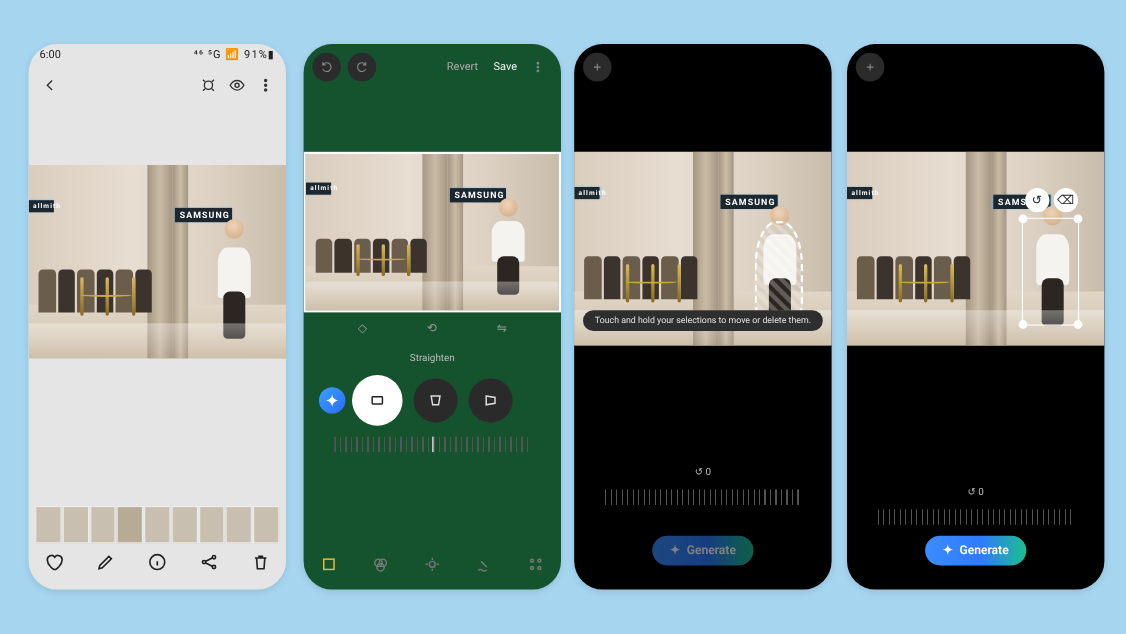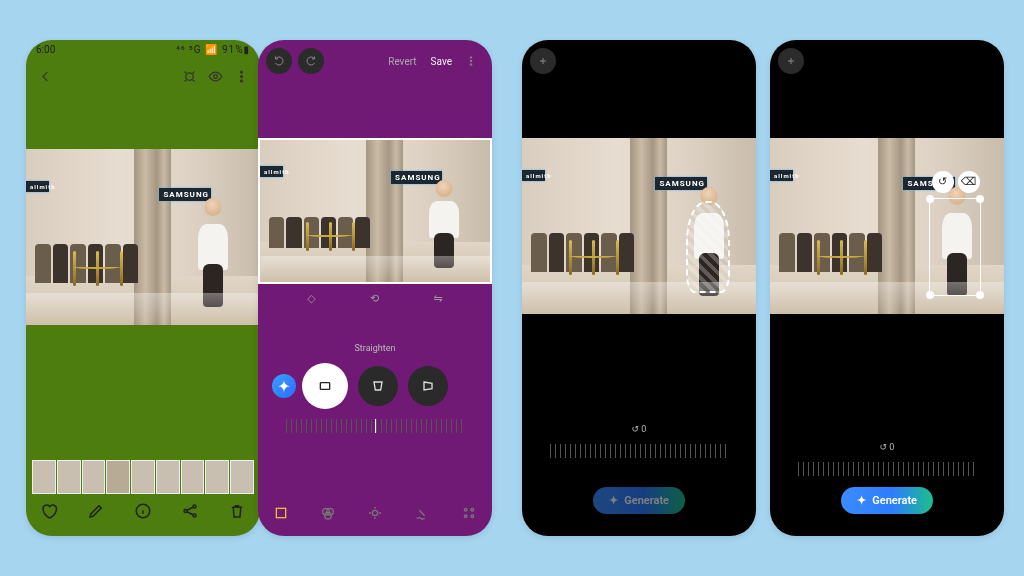--- a/index.html
+++ b/index.html
@@ -16,22 +16,22 @@
     width:1024px; height:576px;
   }
   .phone {
     position:absolute;
     top:40px;
     width:234px; height:496px;
     border-radius:26px;
     overflow:hidden;
     box-shadow:0 2px 6px rgba(0,0,0,.1);
   }
-  .p1 { left:26px;  background:#4d7c0f; }
-  .p2 { left:258px; background:#701a75; }
+  .p1 { left:26px;  background:#e5e5e5; }
+  .p2 { left:276px; background:#14532d; }
   .p3 { left:522px; background:#000; }
   .p4 { left:770px; background:#000; }
 
   
   .photo {
     position:relative; width:100%;
     background:#e6ddd4;
     overflow:hidden;
   }
   .wall   { position:absolute; inset:0; background:linear-gradient(90deg,#d9cdbe 0%,#e7ddd0 40%,#ded2c4 70%,#c8bcab 100%); }
@@ -102,21 +102,21 @@
 
   
   .dk-top{display:flex;align-items:center;gap:6px;padding:8px 8px;color:#aaa;font-size:10px;}
   .round{width:26px;height:26px;border-radius:50%;background:#2b2b2b;
          display:flex;align-items:center;justify-content:center;}
   .round svg{width:12px;height:12px;stroke:#888;fill:none;stroke-width:2;}
   .sp{flex:1}
 
   .p2 .photowrap{margin-top:56px;height:146px;border:2px solid #fff;}
   .p2 .photo{height:100%;}
-  .p2-label{color:#bbb;font-size:9px;text-align:center;margin-top:38px;}
+  .p2-label{color:#bbb;font-size:9px;text-align:center;margin-top:16px;}
   .toolrow{display:flex;justify-content:space-around;align-items:center;
            margin:8px 22px;color:#999;font-size:11px;}
   .bigrow{display:flex;justify-content:center;align-items:center;gap:10px;
           margin-top:10px;}
   .fab{width:24px;height:24px;border-radius:50%;
        background:linear-gradient(135deg,#3aa0ff,#2b6bff);
        display:flex;align-items:center;justify-content:center;color:#fff;
        position:absolute;left:14px;}
   .bigbtn{width:40px;height:40px;border-radius:50%;
           display:flex;align-items:center;justify-content:center;
@@ -403,20 +403,21 @@
       <div class="rope"></div>
       <div class="man m1">
             <div class="head"></div>
             <div class="body"></div>
             <div class="legs"></div>
           </div>
       <div class="sel"></div>
       <div class="refl"></div>
     </div>
   </div>
+  <div class="toast">Touch and hold your selections to move or delete them.</div>
   <div class="rvlabel">0</div>
   <div class="ticks"></div>
   <div class="genrow">
     <span class="gen dis">
       <span>Generate</span>
     </span>
   </div>
 </div>
 
 <div class="phone p4">

